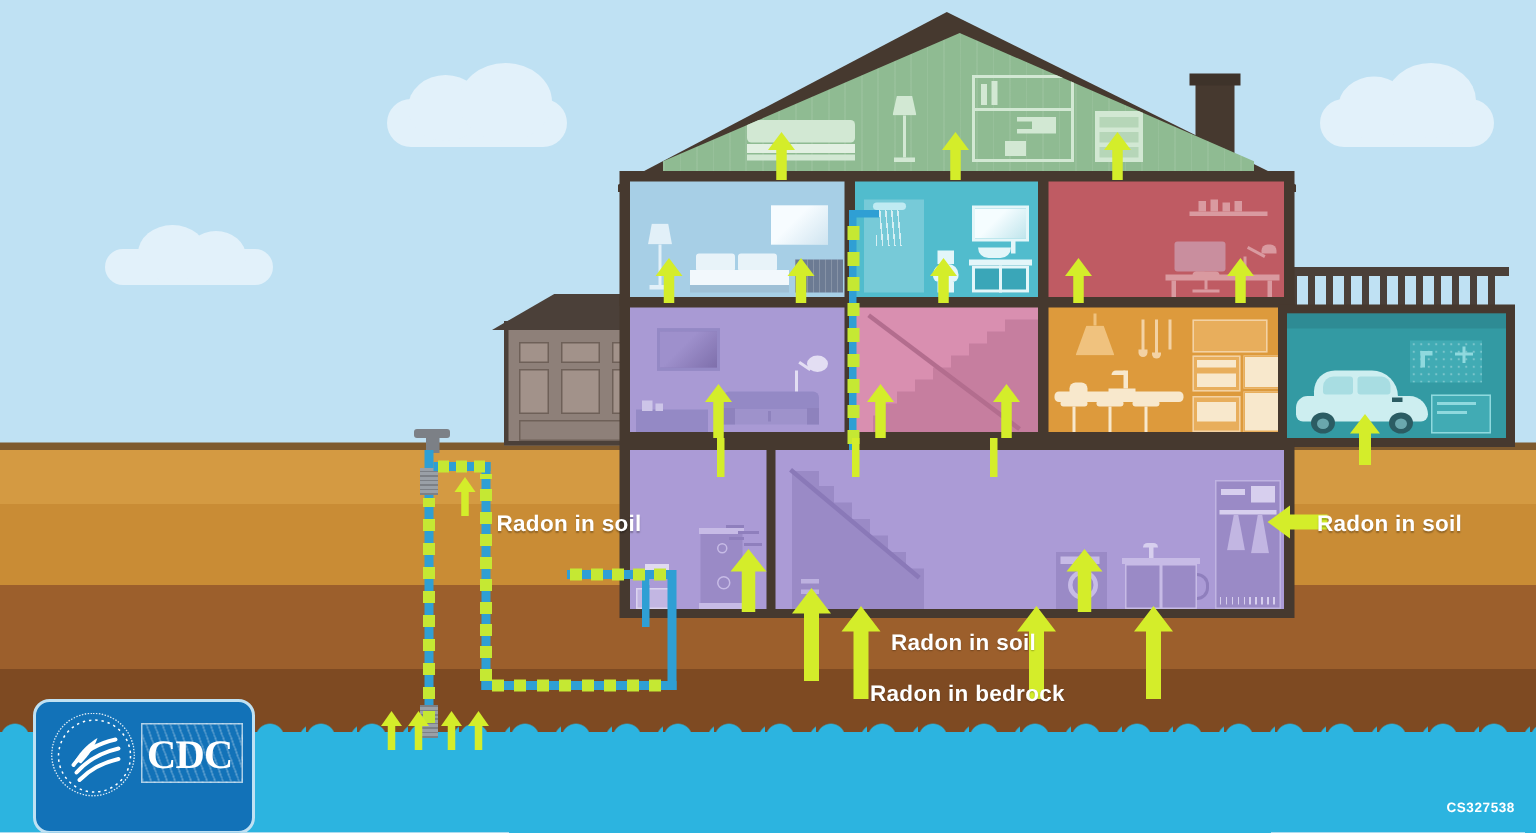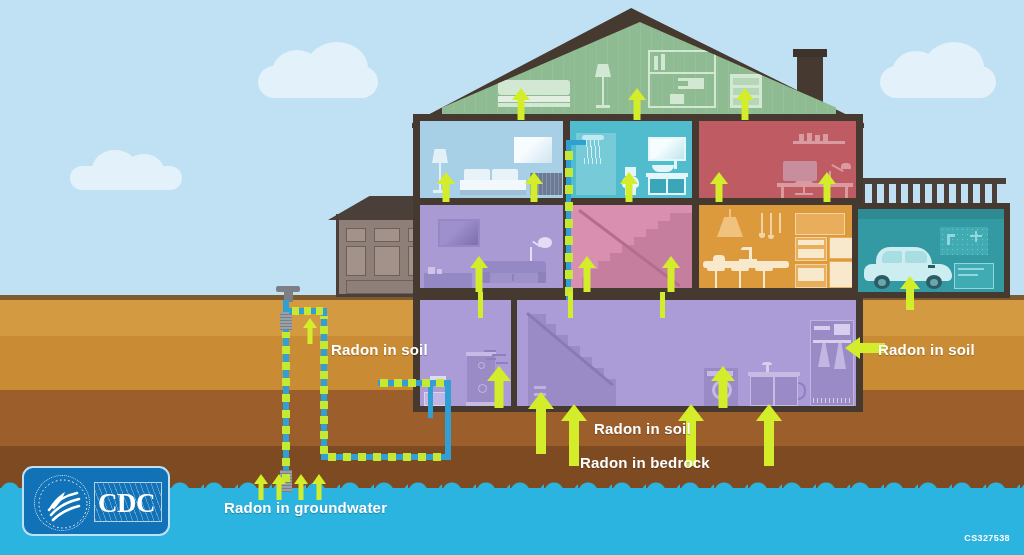--- a/index.html
+++ b/index.html
@@ -110,21 +110,21 @@
     font-family:"Liberation Sans Narrow","Liberation Sans",sans-serif;
     text-shadow: 0 1px 1px rgba(0,0,0,.28);
     white-space:nowrap;
   }
 
   
   .pipe { position:absolute; background:#2f9fd4; }
 
   
   #cdc-logo {
-    left:22px; top:466px; width:148px; height:70px;
+    left:22px; top:466px; width:148px; height:90px;
     background:#1272b8; border-radius:11px;
     border:2px solid #bfe1f3;
   }
   #cdc-seal {
     position:absolute; left:10px; top:7px; width:56px; height:56px;
     border-radius:50%; border:1px dotted rgba(255,255,255,.85);
   }
   #cdc-text {
     position:absolute; left:74px; top:20px;
     color:#fff; font-size:27px; font-weight:bold; letter-spacing:-.5px;
@@ -641,21 +641,20 @@
   </div>
   <div class="radon-arrow" style="left:312px;top:474px;width:14px;height:26px;">
     <div class="head" style="border-width:0 7px 10px 7px;"></div>
       <div class="shaft" style="top:9px;width:5px;height:17px;"></div>
   </div>
 
   <div class="label" style="left:331px;top:341px;">Radon in soil</div>
   <div class="label" style="left:878px;top:341px;">Radon in soil</div>
   <div class="label" style="left:594px;top:420px;">Radon in soil</div>
   <div class="label" style="left:580px;top:454px;">Radon in bedrock</div>
-  <div class="label" style="left:224px;top:499px;">Radon in groundwater</div>
 
   <div id="cdc-logo" class="abs">
     <div id="cdc-seal">
       <svg viewBox="0 0 56 56" width="56" height="56" aria-hidden="true">
         <g fill="none" stroke="#ffffff" stroke-width="2.6" stroke-linecap="round">
           <path d="M14 34 C20 26, 28 20, 42 17"></path>
           <path d="M16 39 C23 31, 31 26, 44 23"></path>
           <path d="M18 44 C25 37, 32 33, 44 30"></path>
         </g>
         <path d="M15 31 C19 24, 25 19, 30 16 C28 22, 24 28, 19 33 Z" fill="#ffffff"></path>

